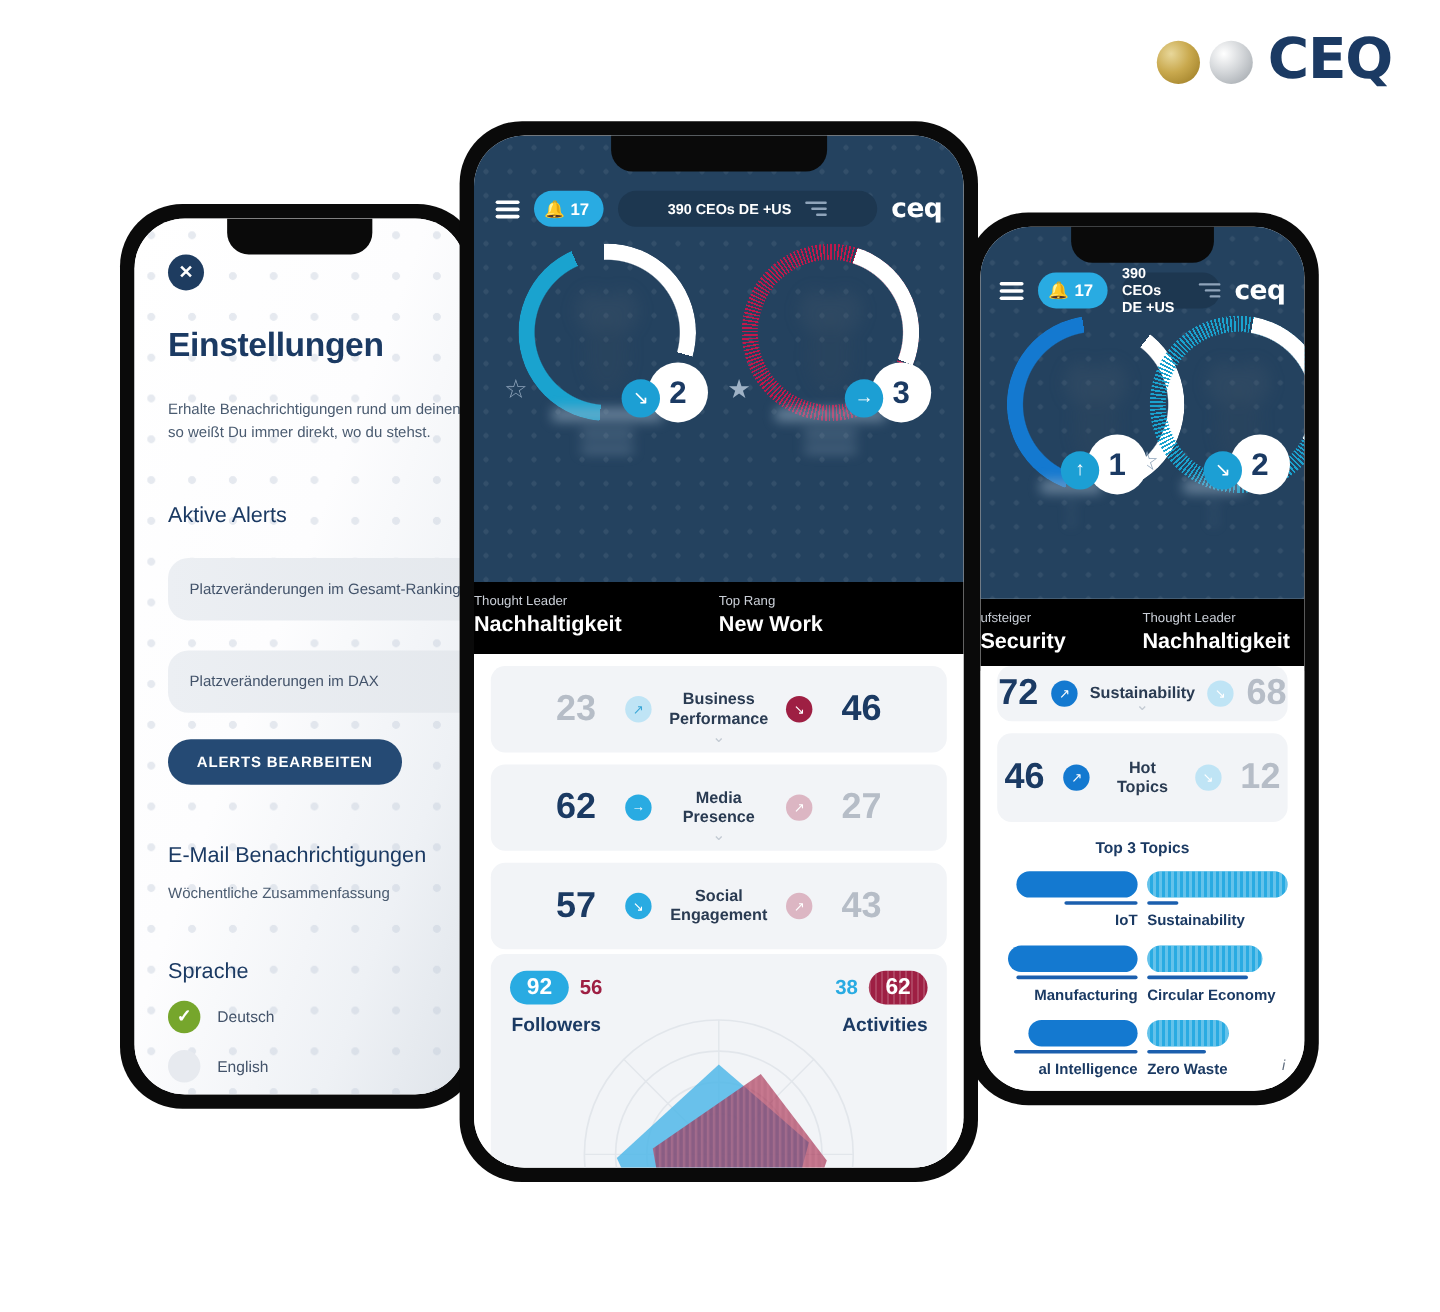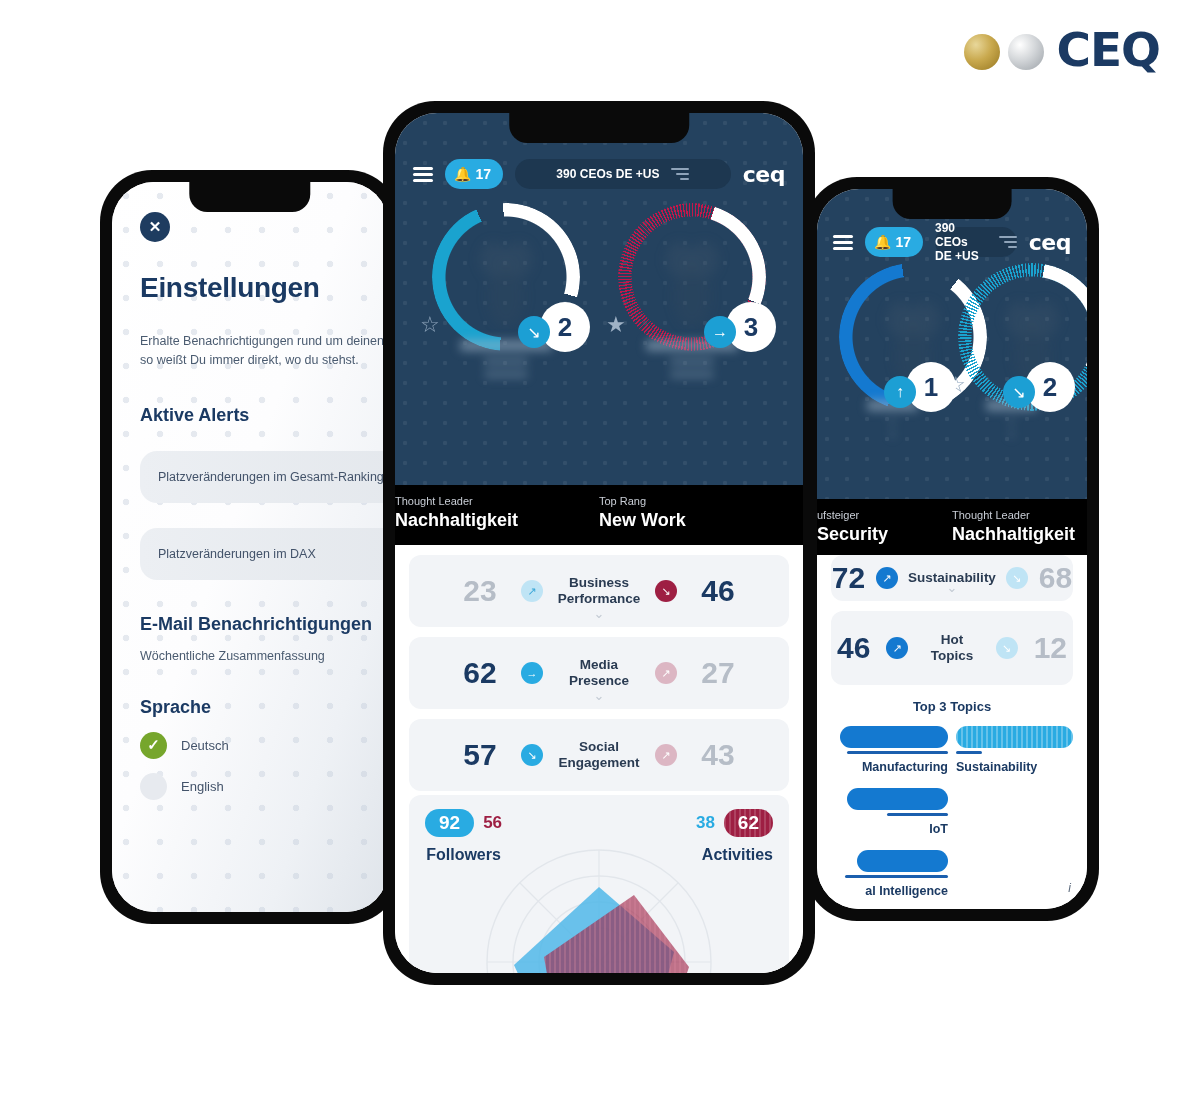--- a/index.html
+++ b/index.html
@@ -35,21 +35,21 @@
   .settings { width:100%; height:100%; padding:30px 28px; position:relative;
     background:
       radial-gradient(circle at 14px 14px, rgba(190,200,215,.38) 3px, transparent 3.6px) 0 0/34px 34px,
       linear-gradient(110deg,#ffffff 0%, #fdfdfe 45%, #eef1f5 78%, #dfe4ea 100%);
   }
   .close-btn { width:30px; height:30px; border-radius:50%; background:#1e3c60; color:#fff;
     display:flex; align-items:center; justify-content:center; font-size:15px; font-weight:700;
     position:relative; z-index:5; }
   .settings h1 { font-size:28px; color:#1b3a63; margin-top:30px; letter-spacing:-.3px; font-weight:700;}
   .settings .intro { font-size:12.5px; line-height:1.55; color:#4a5b70; margin-top:28px; width:290px; }
-  .settings h2 { font-size:18px; color:#1b3a63; margin-top:34px; font-weight:700; white-space:nowrap;}
+  .settings h2 { font-size:18px; color:#1b3a63; margin-top:48px; font-weight:400; white-space:nowrap;}
   .alert-pill { margin-top:25px; height:52px; border-radius:17px;
     background:linear-gradient(90deg,#eceff3,#e3e7ec); display:flex; align-items:center;
     padding:0 18px; font-size:12.5px; color:#43536a; width:300px; white-space:nowrap; }
   .btn-primary { margin-top:22px; display:inline-flex; align-items:center; justify-content:center;
     height:38px; padding:0 24px; border-radius:19px; background:#254a74; color:#fff;
     font-size:12.5px; font-weight:700; letter-spacing:.7px; }
   .sub { font-size:12.5px; color:#4a5b70; margin-top:14px; }
   .radio-row { display:flex; align-items:center; gap:14px; margin-top:14px; }
   .radio { width:27px; height:27px; border-radius:50%; background:#e7eaef; display:flex;
     align-items:center; justify-content:center; }
@@ -164,20 +164,21 @@
   <div class="screen">
     <div class="notch"></div>
     <div class="settings">
       <div class="close-btn">✕</div>
       <h1>Einstellungen</h1>
       <div class="intro">Erhalte Benachrichtigungen rund um deinen Rang - so weißt Du immer direkt, wo du stehst.</div>
 
       <h2>Aktive Alerts</h2>
       <div class="alert-pill">Platzveränderungen im Gesamt-Ranking</div>
       <div class="alert-pill">Platzveränderungen im DAX</div>
+      <div class="btn-primary">ALERTS BEARBEITEN</div>
 
       <h2>E-Mail Benachrichtigungen</h2>
       <div class="sub">Wöchentliche Zusammenfassung</div>
 
       <h2>Sprache</h2>
       <div class="radio-row">
         <div class="radio on"></div>
         <div class="radio-label">Deutsch</div>
       </div>
       <div class="radio-row">
@@ -274,40 +275,50 @@
         <div class="m-arrow" style="background:#1479d0">↗</div>
         <div class="m-label">Hot Topics</div>
         <div class="m-arrow" style="background:#bfe4f5">↘</div>
         <div class="m-num weak">12</div>
       </div>
 
       <div class="topics-title">Top 3 Topics</div>
       <div class="topics-grid">
         <div class="topics-col left">
           <div class="topic-item">
+            <div class="bar solid" style="width:86%"></div>
+            <div class="bar-underline" style="width:52%; margin-left:auto"></div>
+            <div class="topic-name">IoT</div>
+          </div>
+          <div class="topic-item">
             <div class="bar solid" style="width:92%"></div>
             <div class="bar-underline" style="width:86%; margin-left:auto"></div>
             <div class="topic-name">Manufacturing</div>
           </div>
           <div class="topic-item">
-            <div class="bar solid" style="width:86%"></div>
-            <div class="bar-underline" style="width:52%; margin-left:auto"></div>
-            <div class="topic-name">IoT</div>
-          </div>
-          <div class="topic-item">
             <div class="bar solid" style="width:78%"></div>
             <div class="bar-underline" style="width:88%; margin-left:auto"></div>
             <div class="topic-name">al Intelligence</div>
           </div>
         </div>
         <div class="topics-col">
           <div class="topic-item">
             <div class="bar striped" style="width:100%"></div>
             <div class="bar-underline" style="width:22%"></div>
             <div class="topic-name">Sustainability</div>
+          </div>
+          <div class="topic-item">
+            <div class="bar striped" style="width:82%"></div>
+            <div class="bar-underline" style="width:72%"></div>
+            <div class="topic-name">Circular Economy</div>
+          </div>
+          <div class="topic-item">
+            <div class="bar striped" style="width:58%"></div>
+            <div class="bar-underline" style="width:42%"></div>
+            <div class="topic-name">Zero Waste</div>
           </div>
         </div>
       </div>
       <div class="info-dot">i</div>
     </div>
   </div>
 </div>
 
 <div class="phone" id="phone-center">
   <div class="screen">

